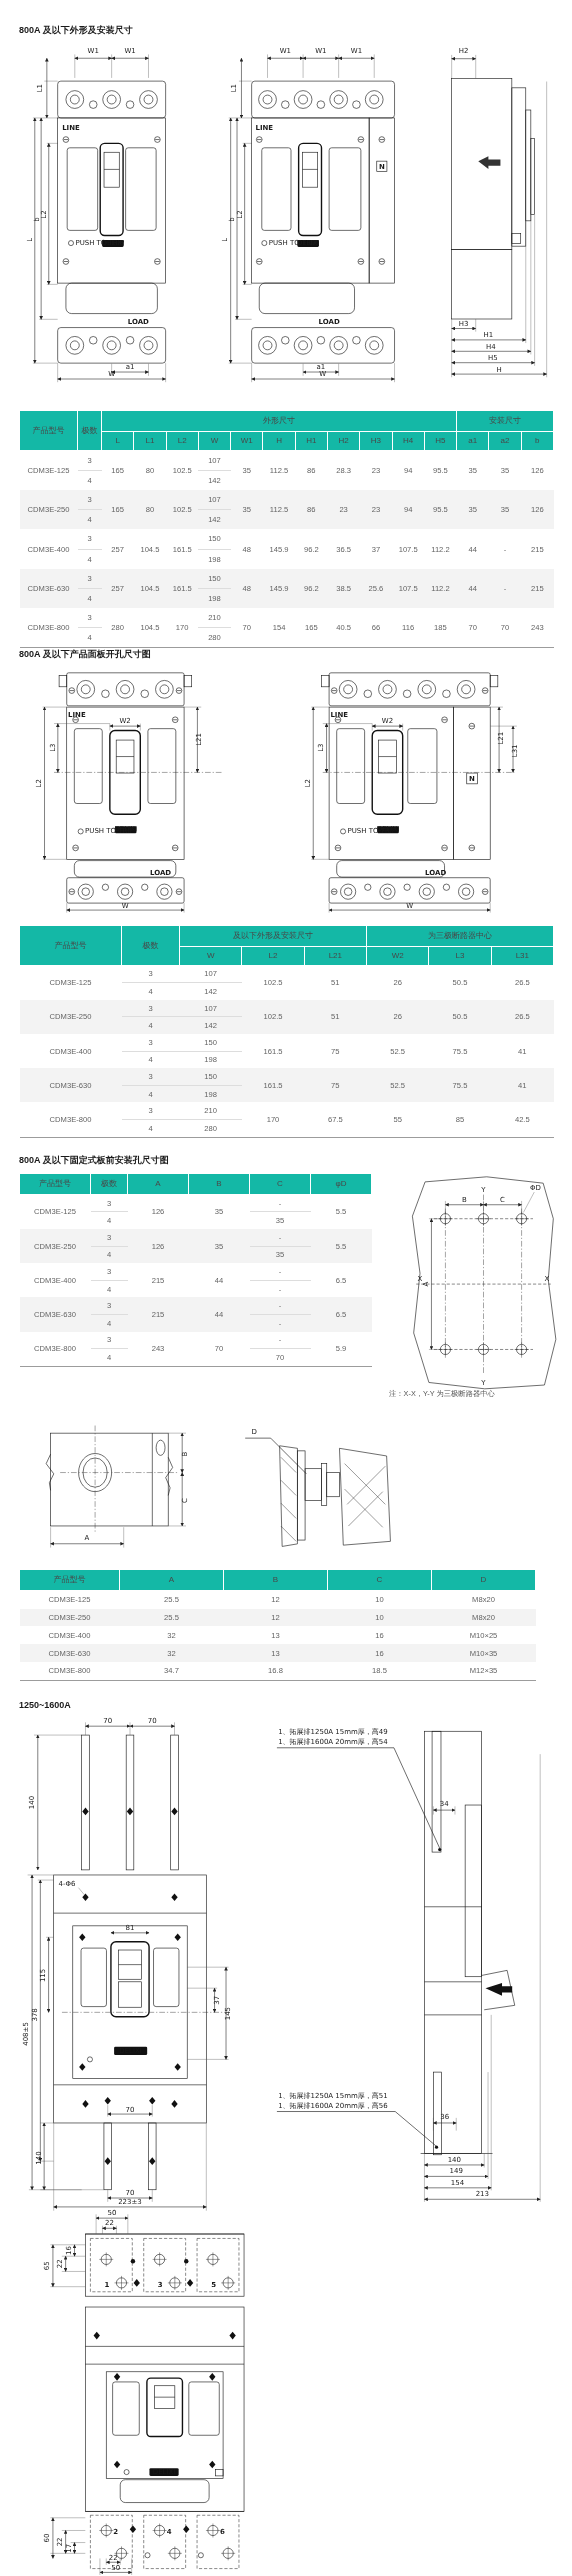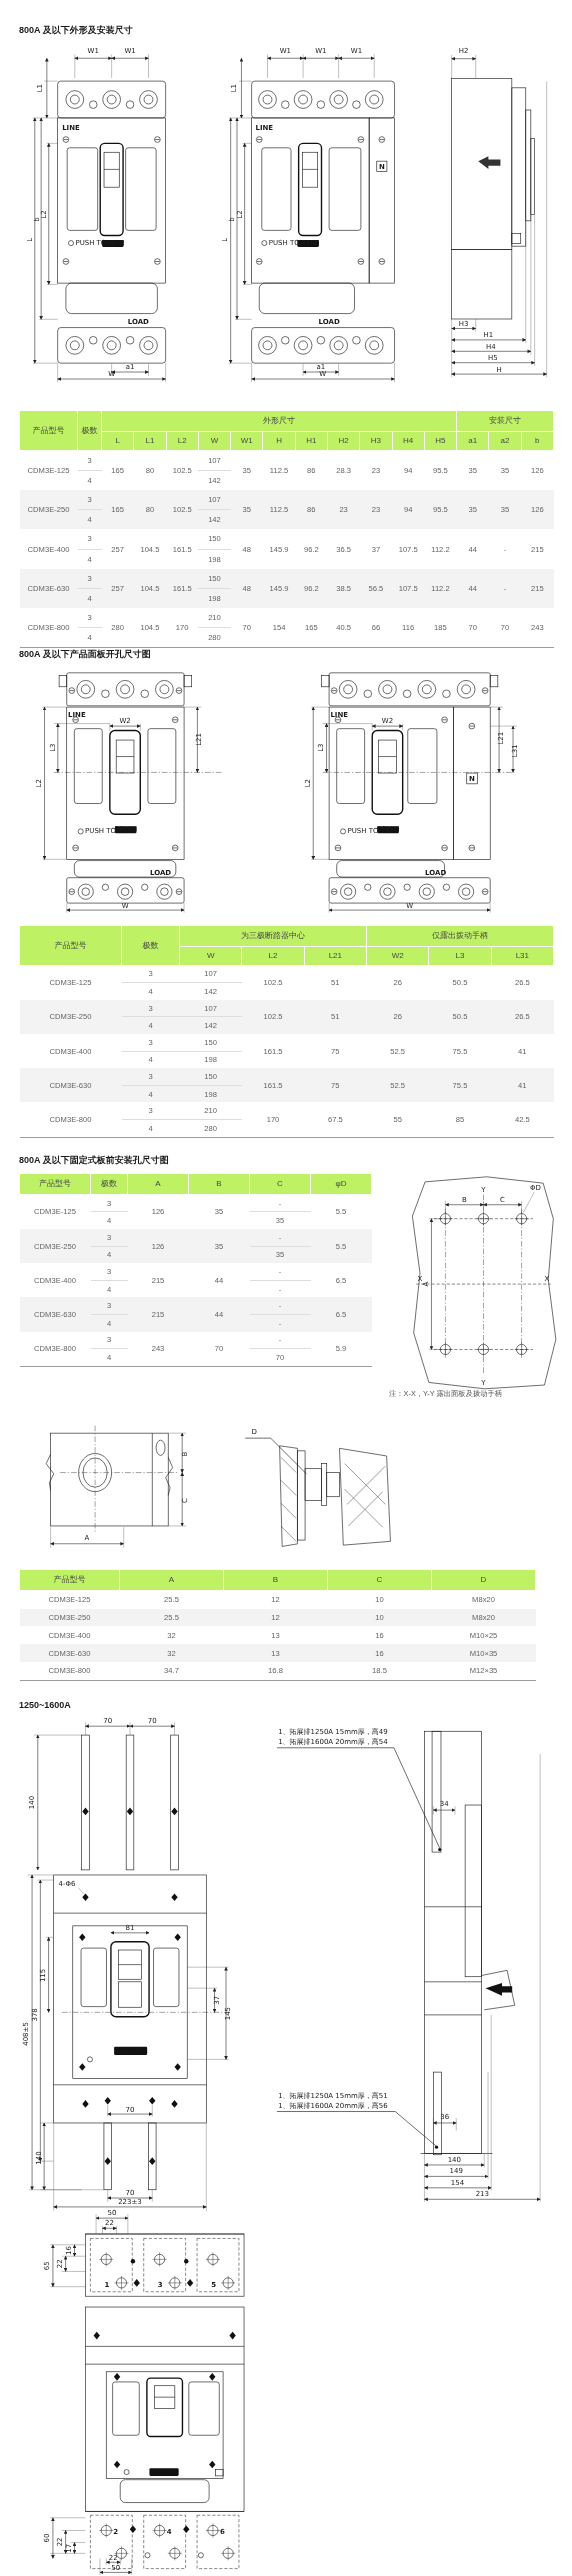--- a/index.html
+++ b/index.html
@@ -12,21 +12,21 @@
   svg .ts{text-anchor:start}
   svg .ln{stroke:#1a1a1a;stroke-width:1;fill:none}
   svg .thk{stroke:#111;stroke-width:2.2;fill:none}
   svg .dim{stroke:#222;stroke-width:.9;fill:none;marker-start:url(#ar);marker-end:url(#ar)}
   svg .ext{stroke:#555;stroke-width:.6;fill:none}
   svg .cl{stroke:#333;stroke-width:.7;fill:none;stroke-dasharray:9 3 2 3}
   svg .dsh{stroke:#333;stroke-width:.9;fill:none;stroke-dasharray:5 3}
   svg .hatch{stroke:#222;stroke-width:.7}
   .dtable{position:absolute;border-collapse:collapse;table-layout:fixed;font-size:7.6px;color:#636363;
           text-align:center;border-bottom:1.3px solid #9c9c9c}
-  .dtable th{background:#bef264;color:#484848;font-weight:normal;border:0.6px solid #fff;padding:4.4px 1.3px;font-size:8px}
+  .dtable th{background:#14b8a6;color:#484848;font-weight:normal;border:0.6px solid #fff;padding:4.4px 1.3px;font-size:8px}
   .dtable td{padding:5.1px 1.3px}
   #t2 td,#t3 td{padding:3.8px 1.3px}
   #t4 td{padding:4.4px 1.3px}
   tr.g0{background:#fff} tr.g1{background:#f3f3f3}
   .dtable td.split{border-bottom:0.6px solid #ddd}
   #t1{left:19px;top:410px;width:535px}
   #t2{left:19px;top:925px;width:535px}
   #t3{left:19px;top:1173px;width:353px}
   #t4{left:19px;top:1569px;width:517px}
   #note3{position:absolute;left:389px;top:1389px;width:178px;font-size:7.3px;color:#555}
@@ -311,21 +311,21 @@
           <td rowspan="2">CDM3E-630</td>
           <td class="split">3</td>
           <td rowspan="2">257</td>
           <td rowspan="2">104.5</td>
           <td rowspan="2">161.5</td>
           <td class="split">150</td>
           <td rowspan="2">48</td>
           <td rowspan="2">145.9</td>
           <td rowspan="2">96.2</td>
           <td rowspan="2">38.5</td>
-          <td rowspan="2">56.5</td>
+          <td rowspan="2">25.6</td>
           <td rowspan="2">107.5</td>
           <td rowspan="2">112.2</td>
           <td rowspan="2">44</td>
           <td rowspan="2">-</td>
           <td rowspan="2">215</td>
         </tr>
         <tr class="g1">
           <td>4</td>
           <td>198</td>
         </tr>
@@ -477,22 +477,22 @@
 
 <table id="t2" class="dtable">
   <colgroup>
         <col style="width:102px">
         <col style="width:58px">
       </colgroup>
   <thead>
     <tr>
       <th rowspan="2">产品型号</th>
       <th rowspan="2">极数</th>
+      <th colspan="3">及以下外形及安装尺寸</th>
       <th colspan="3">为三极断路器中心</th>
-      <th colspan="3">仅露出拨动手柄</th>
     </tr>
     <tr>
       <th>W</th>
       <th>L2</th>
       <th>L21</th>
       <th>W2</th>
       <th>L3</th>
       <th>L31</th>
     </tr>
   </thead>
@@ -675,21 +675,21 @@
   </g>
   <text x="120" y="30">Y</text>
   <text x="120" y="334">Y</text>
   <text x="202" y="26">ΦD</text>
   <text x="90" y="45">B</text>
   <text x="150" y="45">C</text>
   <text x="20" y="170">X</text>
   <text x="220" y="170">X</text>
   <text x="33" y="175" transform="rotate(-90 33 175)">A</text>
 </svg>
-<div id="note3">注：X-X，Y-Y 露出面板及拨动手柄</div>
+<div id="note3">注：X-X，Y-Y 为三极断路器中心</div>
 
 <svg id="d4a" class="abs" style="left:22px;top:1419px" width="178" height="137" viewBox="0 0 280 215">
   <g>
     <rect class="ln" x="45" y="22" width="185" height="146"></rect>
     <polyline class="ln" points="45,55 38,70 50,86 43,100 45,112"></polyline>
     <polyline class="ln" points="230,60 237,76 226,92 233,108 230,120"></polyline>
     <line class="ln" x1="205" y1="22" x2="205" y2="168"></line>
     <ellipse class="ln" cx="218" cy="45" rx="7" ry="12"></ellipse>
     <ellipse class="ln" stroke-width="1.4" cx="115" cy="84" rx="26" ry="30"></ellipse>
     <ellipse class="ln" cx="115" cy="84" rx="19" ry="23"></ellipse>

